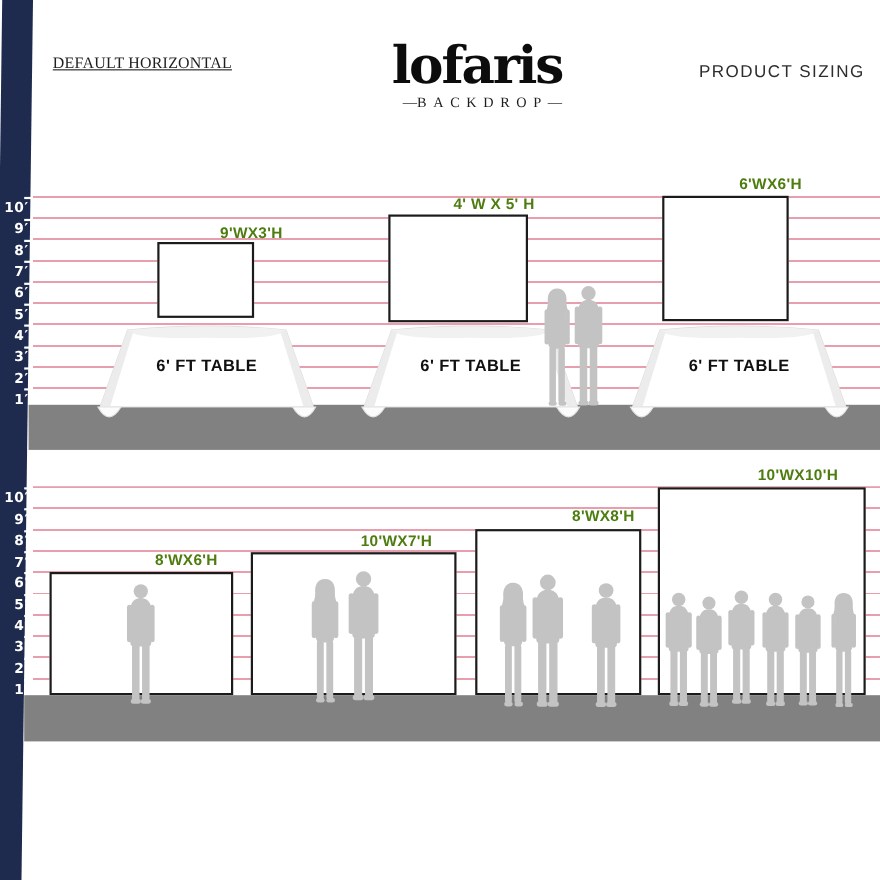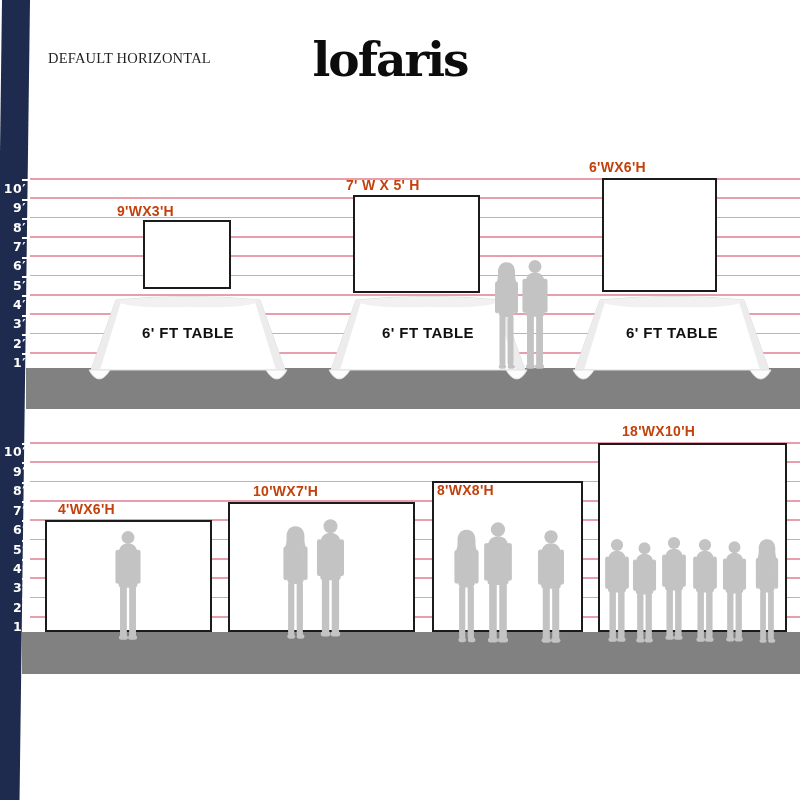--- a/index.html
+++ b/index.html
@@ -19,27 +19,27 @@
   .wall-top{top:178px;}
   .wall-bottom{top:442px;}
 
   
   .floor{position:absolute;background:#818181;}
   .floor-top{left:26px;top:368px;width:774px;height:41px;}
   .floor-bottom{left:22px;top:632px;width:778px;height:42px;}
 
   
   .panel{position:absolute;background:#ffffff;border:2px solid #1b1b1b;box-sizing:border-box;}
-  .panel-label{position:absolute;width:140px;text-align:left;color:#c2410c;
+  .panel-label{position:absolute;width:140px;text-align:right;color:#4d7c0f;
                font:700 14px "Liberation Sans",sans-serif;white-space:nowrap;letter-spacing:0.3px;}
 
   
   .mode-text{position:absolute;left:48px;top:49px;color:#1f1f1f;
-             font:400 14.5px "Liberation Serif",serif;line-height:18.5px;letter-spacing:0.2px;}
-  .logo-wrap{position:absolute;left:290px;top:36px;width:200px;text-align:center;}
+             font:400 14.5px "Liberation Serif",serif;line-height:18.5px;letter-spacing:0.2px;text-decoration:underline;}
+  .logo-wrap{position:absolute;left:311px;top:36px;width:200px;text-align:right;}
   .logo-main{font:800 47px "DejaVu Serif",serif;color:#0c0c0c;letter-spacing:-2px;line-height:48px;}
   .logo-sub{margin-top:1px;font:500 13px "Liberation Serif",serif;color:#1d1d1d;letter-spacing:6px;}
   .logo-sub::before{content:"\2014";letter-spacing:0;}
   .logo-sub::after{content:"\2014";letter-spacing:0;}
   .product-title{position:absolute;right:14px;top:57px;color:#2d2d2d;
                  font:400 15.5px "Liberation Sans",sans-serif;letter-spacing:1.3px;}
 
   
   .table-svg{position:absolute;width:200px;height:96px;}
   .table-label{position:absolute;width:200px;text-align:center;color:#101010;
@@ -165,29 +165,31 @@
   </svg>
   <div class="table-label" style="left:88px;top:324px">6' FT TABLE</div>
   <div class="table-label" style="left:328px;top:324px">6' FT TABLE</div>
   <div class="table-label" style="left:572px;top:324px">6' FT TABLE</div>
 
   <div class="mode-text">
     <div>DEFAULT HORIZONTAL</div>
   </div>
   <div class="logo-wrap">
     <div class="logo-main">lofaris</div>
+    <div class="logo-sub">BACKDROP</div>
   </div>
+  <div class="product-title">PRODUCT SIZING</div>
 
   <div class="panel-label" style="left:117px;top:203px">9'WX3'H</div>
-  <div class="panel-label" style="left:346px;top:177px">7' W X 5' H</div>
+  <div class="panel-label" style="left:346px;top:177px">4' W X 5' H</div>
   <div class="panel-label" style="left:589px;top:159px">6'WX6'H</div>
-  <div class="panel-label" style="left:58px;top:501px">4'WX6'H</div>
+  <div class="panel-label" style="left:58px;top:501px">8'WX6'H</div>
   <div class="panel-label" style="left:253px;top:483px">10'WX7'H</div>
-  <div class="panel-label" style="left:437px;top:482px">8'WX8'H</div>
-  <div class="panel-label" style="left:622px;top:423px">18'WX10'H</div>
+  <div class="panel-label" style="left:437px;top:461px">8'WX8'H</div>
+  <div class="panel-label" style="left:622px;top:423px">10'WX10'H</div>
 
   <svg class="scene" style="left:488px;top:257px;width:80px;height:114px">
     <use href="#pf" x="0" y="3" width="37" height="111"></use>
     <use href="#pm" x="28" y="0" width="38" height="114"></use>
   </svg>
 
   <svg class="scene" style="left:105px;top:527px;width:46px;height:115px">
     <use href="#pm" x="4" y="1" width="38" height="114"></use>
   </svg>
 

